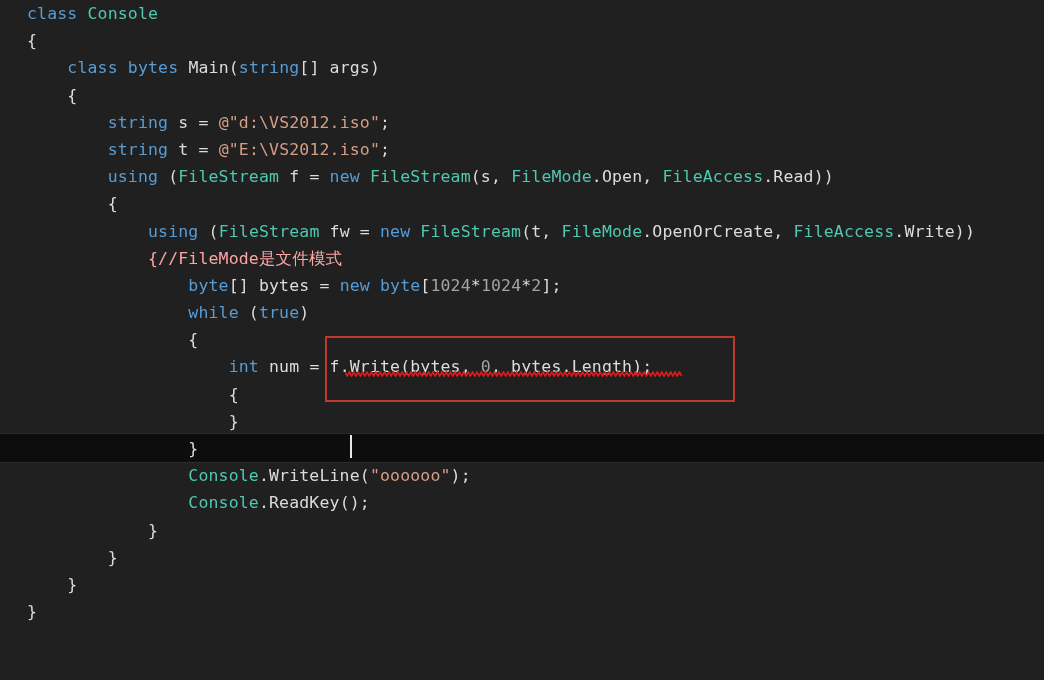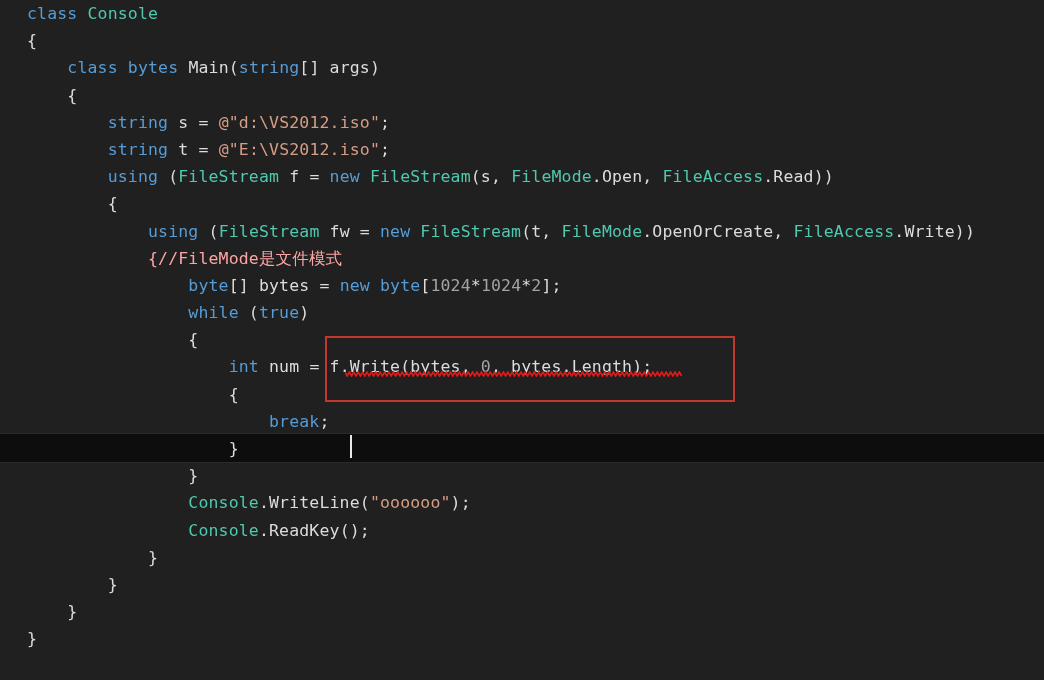--- a/index.html
+++ b/index.html
@@ -113,21 +113,20 @@
     <div class="line"><span class="plain">        </span><span class="kw">string</span><span class="plain"> t </span><span class="punc">= </span><span class="str">@"E:\VS2012.iso"</span><span class="punc">;</span></div>
     <div class="line"><span class="plain">        </span><span class="kw">using</span><span class="plain"> </span><span class="punc">(</span><span class="type">FileStream</span><span class="plain"> f </span><span class="punc">= </span><span class="kw">new</span><span class="plain"> </span><span class="type">FileStream</span><span class="punc">(</span><span class="plain">s, </span><span class="type">FileMode</span><span class="punc">.</span><span class="plain">Open, </span><span class="type">FileAccess</span><span class="punc">.</span><span class="plain">Read</span><span class="punc">))</span></div>
     <div class="line"><span class="plain">        </span><span class="punc">{</span></div>
     <div class="line"><span class="plain">            </span><span class="kw">using</span><span class="plain"> </span><span class="punc">(</span><span class="type">FileStream</span><span class="plain"> fw </span><span class="punc">= </span><span class="kw">new</span><span class="plain"> </span><span class="type">FileStream</span><span class="punc">(</span><span class="plain">t, </span><span class="type">FileMode</span><span class="punc">.</span><span class="plain">OpenOrCreate, </span><span class="type">FileAccess</span><span class="punc">.</span><span class="plain">Write</span><span class="punc">))</span></div>
     <div class="line"><span class="plain">            </span><span class="cmt">{//FileMode是文件模式</span></div>
     <div class="line"><span class="plain">                </span><span class="kw">byte</span><span class="punc">[] </span><span class="plain">bytes </span><span class="punc">= </span><span class="kw">new</span><span class="plain"> </span><span class="kw">byte</span><span class="punc">[</span><span class="num">1024</span><span class="punc">*</span><span class="num">1024</span><span class="punc">*</span><span class="num">2</span><span class="punc">];</span></div>
     <div class="line"><span class="plain">                </span><span class="kw">while</span><span class="plain"> </span><span class="punc">(</span><span class="kw">true</span><span class="punc">)</span></div>
     <div class="line"><span class="plain">                </span><span class="punc">{</span></div>
     <div class="line"><span class="plain">                    </span><span class="kw">int</span><span class="plain"> num </span><span class="punc">= </span><span class="plain">f</span><span class="punc">.</span><span class="plain">Write</span><span class="punc">(</span><span class="plain">bytes, </span><span class="num">0</span><span class="punc">, </span><span class="plain">bytes</span><span class="punc">.</span><span class="plain">Length</span><span class="punc">);</span></div>
     <div class="line"><span class="plain">                    </span><span class="punc">{</span></div>
-    <div class="line"><span class="plain">                        </span><span class="kw">break</span><span class="punc">;</span></div>
     <div class="line"><span class="plain">                    </span><span class="punc">}</span></div>
     <div class="line"><span class="plain">                </span><span class="punc">}</span></div>
     <div class="line"><span class="plain">                </span><span class="type">Console</span><span class="punc">.</span><span class="plain">WriteLine</span><span class="punc">(</span><span class="str">"oooooo"</span><span class="punc">);</span></div>
     <div class="line"><span class="plain">                </span><span class="type">Console</span><span class="punc">.</span><span class="plain">ReadKey</span><span class="punc">();</span></div>
     <div class="line"><span class="plain">            </span><span class="punc">}</span></div>
     <div class="line"><span class="plain">        </span><span class="punc">}</span></div>
     <div class="line"><span class="plain">    </span><span class="punc">}</span></div>
     <div class="line"><span class="punc">}</span></div>
   </div>
 

